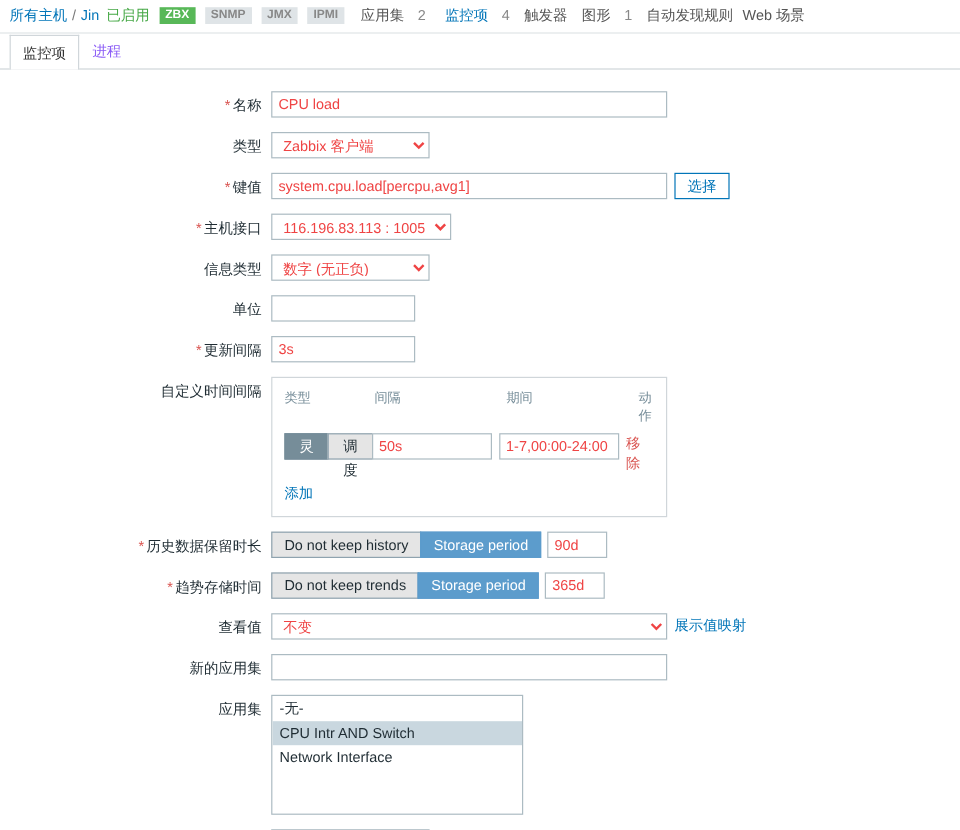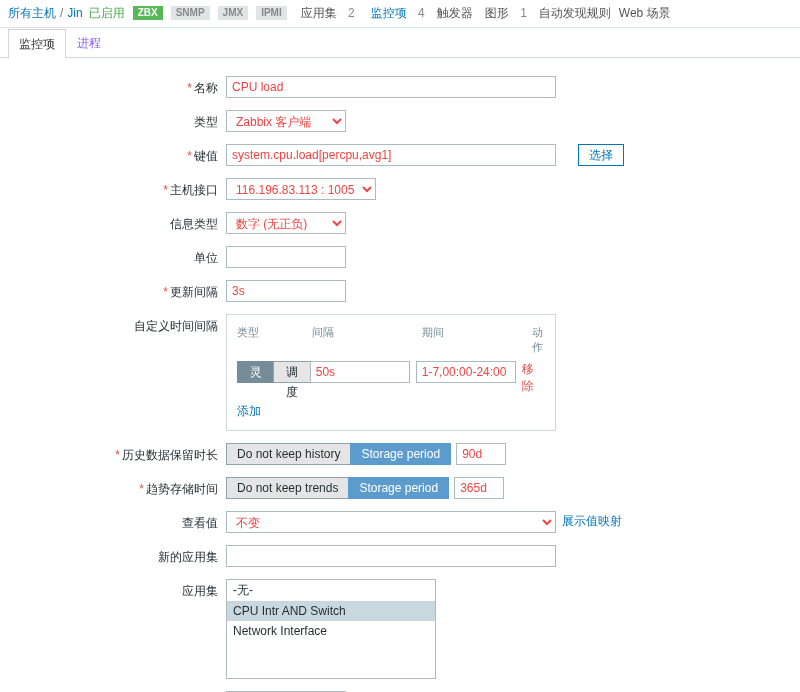--- a/index.html
+++ b/index.html
@@ -28,21 +28,21 @@
   .lbl .req{color:#d9534f;margin-right:2px}
   .fld{flex:1}
 
   input[type=text],textarea,select{font:12px Arial;border:1px solid #acbbc2;padding:3px 5px;color:#ef4444;background:#fff}
   input[type=text]{height:22px}
   select{height:22px}
   .w330{width:330px}
   .w120{width:120px}
   .w100{width:100px}
   .w50{width:50px}
-  .sel100{width:120px}
+  .sel100{width:132px}
 
   .btn{display:inline-block;height:22px;line-height:20px;padding:0 10px;font-size:12px;border:1px solid #0275b8;color:#0275b8;background:#fff;cursor:pointer}
   .btn.seg{border:1px solid #8fa3af;color:#1f2c33;background:#e5e5e5;margin-right:-1px}
   .btn.seg.on{background:#768d99;color:#fff;border-color:#768d99}
   .btn.blue{background:#5c9ccc;color:#fff;border:1px solid #5c9ccc;margin-right:-1px}
 
   .new-app{width:330px;background:#eaf6ea;border:1px solid #9ecf9e;height:22px}
 
   .listbox{width:210px;height:100px;border:1px solid #acbbc2;overflow:auto;background:#fff}
   .listbox .opt{padding:2px 6px;cursor:pointer}
@@ -94,21 +94,21 @@
     <div class="fld"><input type="text" class="w330" value="CPU load" style=""></div>
   </div>
 
   <div class="row">
     <div class="lbl">类型</div>
     <div class="fld"><select class="sel100"><option>Zabbix 客户端</option></select></div>
   </div>
 
   <div class="row">
     <div class="lbl"><span class="req">*</span><span>键值</span></div>
-    <div class="fld" style="display:flex;gap:22px;align-items:center">
+    <div class="fld" style="display:flex;gap:6px;align-items:center">
       <input type="text" class="w330" value="system.cpu.load[percpu,avg1]" style="">
       <button class="btn">选择</button>
     </div>
   </div>
 
   <div class="row">
     <div class="lbl"><span class="req">*</span><span>主机接口</span></div>
     <div class="fld"><select class="sel100" style="width:150px"><option>116.196.83.113 : 10050</option></select></div>
   </div>
 

